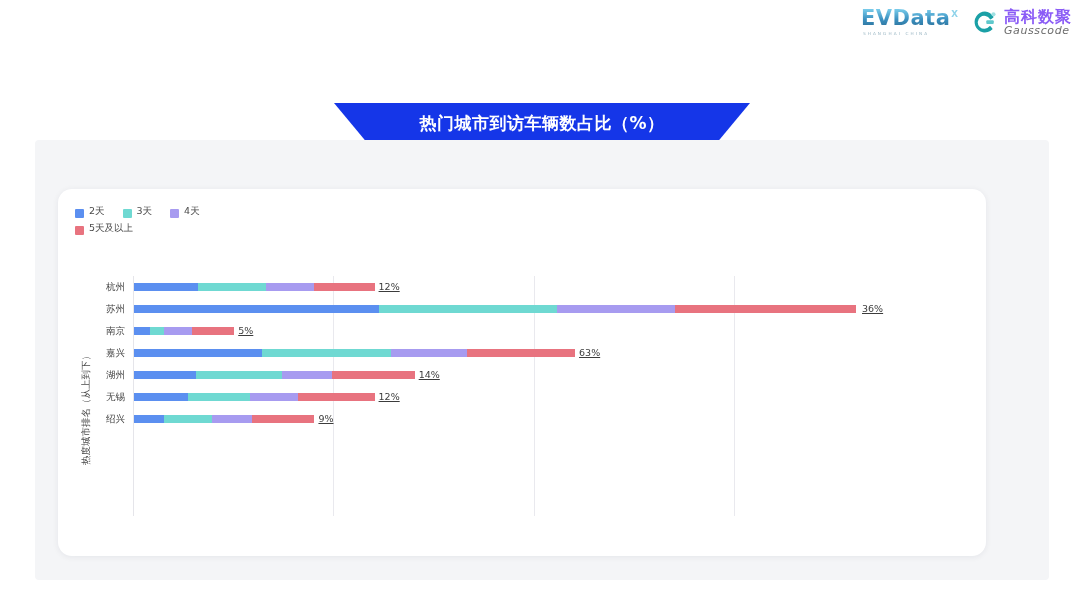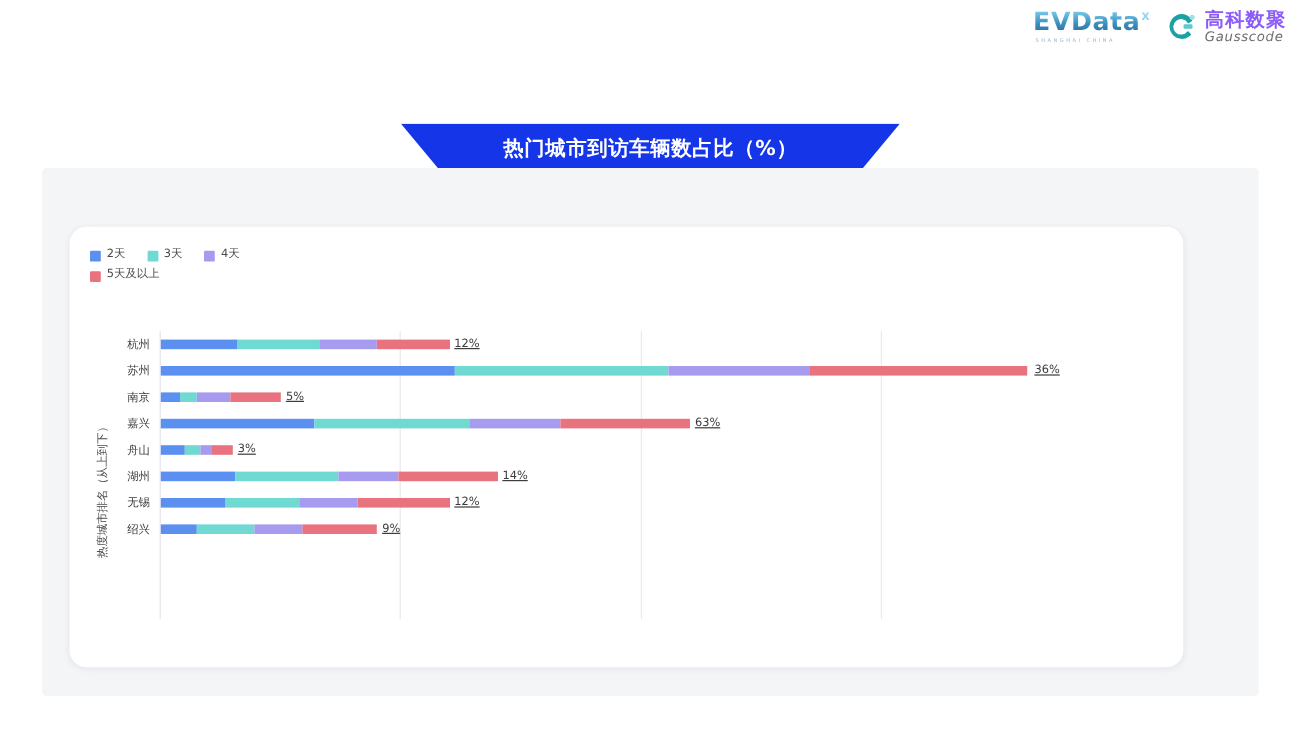--- a/index.html
+++ b/index.html
@@ -187,30 +187,20 @@
           <span class="row-label">嘉兴</span>
           <div class="bar">
             <div class="seg" style="width: 128.312px; background: rgb(91, 143, 240);"></div>
             <div class="seg" style="width: 128.312px; background: rgb(111, 217, 210);"></div>
             <div class="seg" style="width: 76.1854px; background: rgb(167, 155, 240);"></div>
             <div class="seg" style="width: 108.263px; background: rgb(232, 115, 127);"></div>
           </div>
           <span class="bar-value" style="left: 446.073px;">63%</span>
         </div>
         <div class="row">
-          <span class="row-label">舟山</span>
-          <div class="bar">
-            <div class="seg" style="width: 20.0488px; background: rgb(91, 143, 240);"></div>
-            <div class="seg" style="width: 13.0317px; background: rgb(111, 217, 210);"></div>
-            <div class="seg" style="width: 9.02195px; background: rgb(167, 155, 240);"></div>
-            <div class="seg" style="width: 18.0439px; background: rgb(232, 115, 127);"></div>
-          </div>
-          <span class="bar-value" style="left: 65.1463px;">3%</span>
-        </div>
-        <div class="row">
           <span class="row-label">湖州</span>
           <div class="bar">
             <div class="seg" style="width: 62.1512px; background: rgb(91, 143, 240);"></div>
             <div class="seg" style="width: 86.2098px; background: rgb(111, 217, 210);"></div>
             <div class="seg" style="width: 50.122px; background: rgb(167, 155, 240);"></div>
             <div class="seg" style="width: 82.2px; background: rgb(232, 115, 127);"></div>
           </div>
           <span class="bar-value" style="left: 285.683px;">14%</span>
         </div>
         <div class="row">

